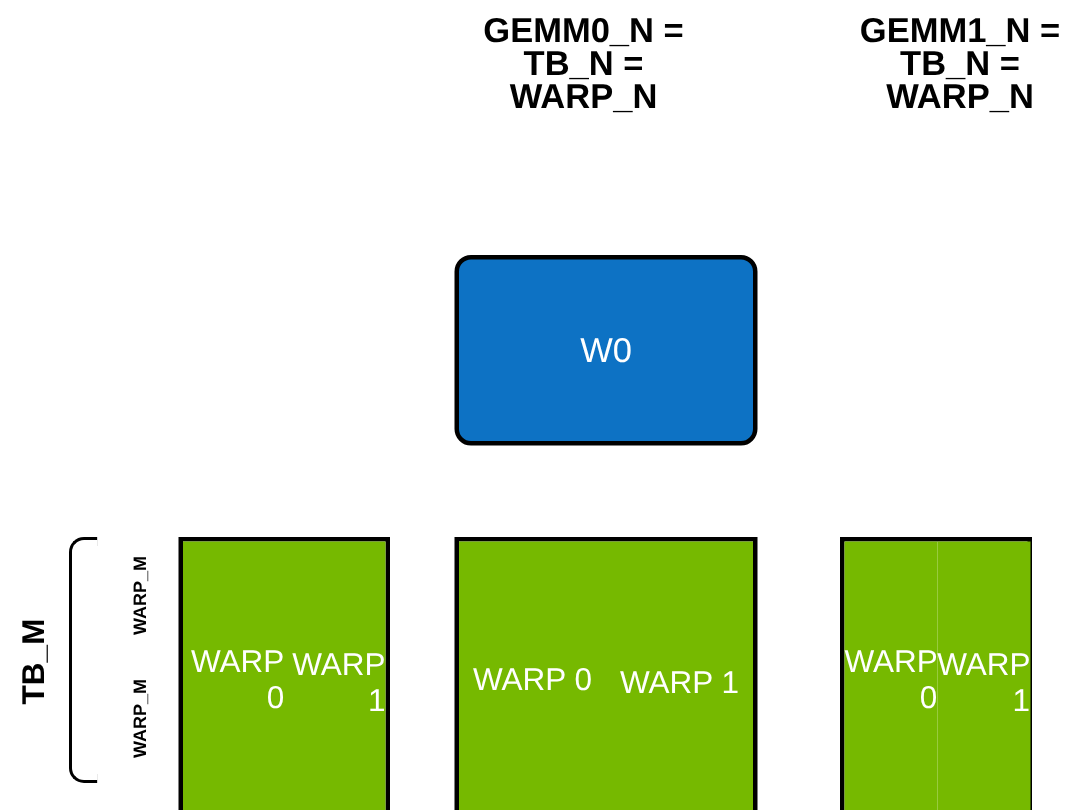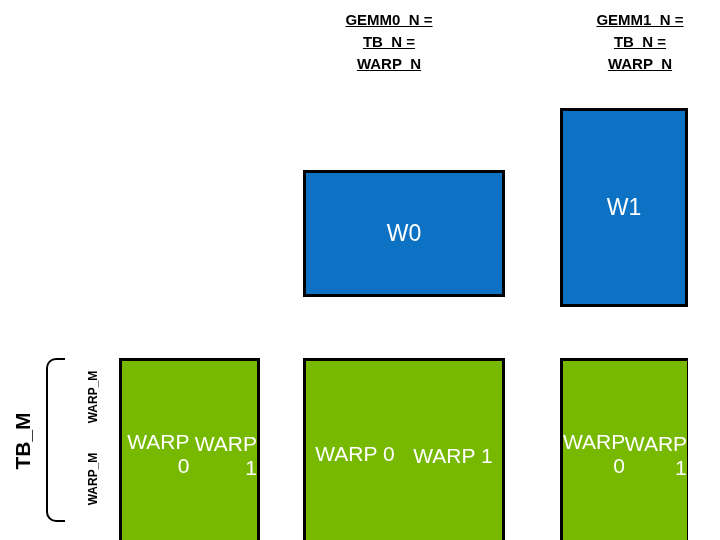--- a/index.html
+++ b/index.html
@@ -21,42 +21,41 @@
     background: var(--background);
     overflow: hidden;
   }
 
   
   .hdr {
     position: absolute;
     top: 9px;
     width: 140px;
     text-align: center;
-    font-size: 15px;
+    font-size: 23px;
     line-height: 22px;
     font-weight: bold;
     color: var(--label_text);
     white-space: pre-line;
-    text-decoration: underline;
   }
   .hdr-gemm0 { left: 319px; }
   .hdr-gemm1 { left: 570px; }
 
   
   .blue-box {
     position: absolute;
     background: var(--blue);
     border: 3px solid var(--outline);
     display: flex;
     align-items: center;
     justify-content: center;
     color: var(--box_text);
     font-size: 23px;
   }
-  .w0 { left: 303px; top: 170px; width: 202px; height: 127px; }
+  .w0 { left: 303px; top: 170px; width: 202px; height: 127px; border-radius: 11px; }
   .w1 { left: 560px; top: 108px; width: 128px; height: 199px; }
 
   
   .warp-col {
     position: absolute;
     top: 358px;
     height: 195px;
     border: 3px solid var(--outline);
     display: flex;
     flex-direction: row;
@@ -113,21 +112,20 @@
 <div class="stage">
 
   <div class="hdr hdr-gemm0">GEMM0_N =
 TB_N =
 WARP_N</div>
   <div class="hdr hdr-gemm1">GEMM1_N =
 TB_N =
 WARP_N</div>
 
   <div class="blue-box w0">W0</div>
-  <div class="blue-box w1">W1</div>
 
   <div class="warp-col col-left">
     <div class="warp-row first">WARP 0</div>
     <div class="warp-row">WARP 1</div>
   </div>
 
   <div class="warp-col col-middle">
     <div class="warp-row first">WARP 0</div>
     <div class="warp-row">WARP 1</div>
   </div>

